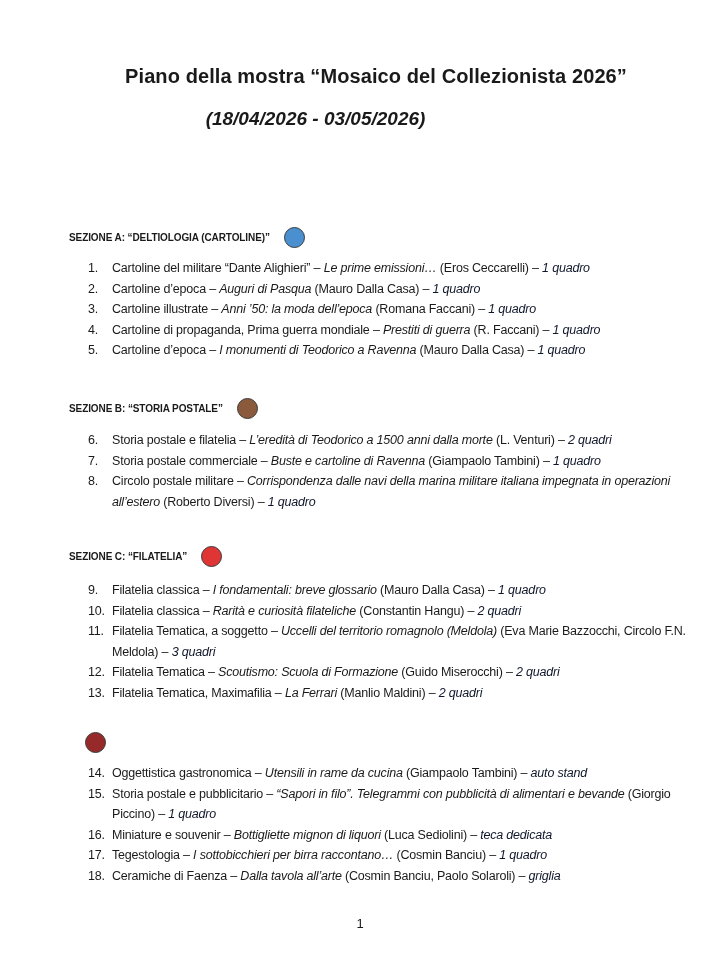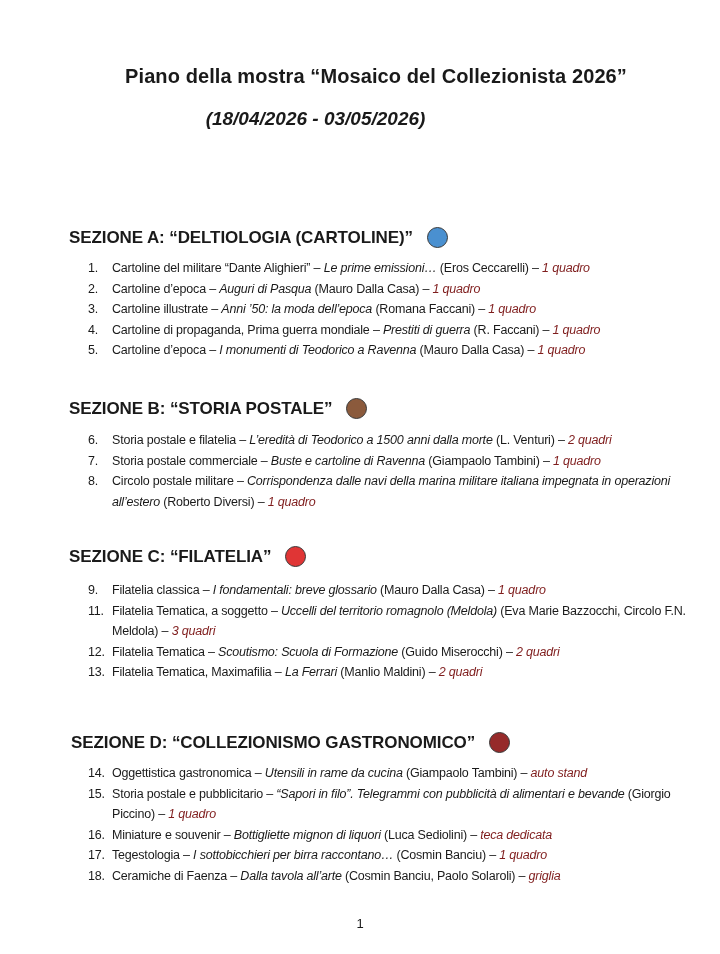--- a/index.html
+++ b/index.html
@@ -34,21 +34,21 @@
       text-align: center;
       font-weight: bold;
       font-style: italic;
       font-size: 19px;
     }
     .section-header {
       position: absolute;
       display: flex;
       align-items: center;
       font-weight: bold;
-      font-size: 17px;
+      font-size: 10px;
       letter-spacing: -0.1px;
     }
     .section-dot {
       display: inline-block;
       width: 21px;
       height: 21px;
       border-radius: 50%;
       border: 1.5px solid #3a3a3a;
       box-sizing: border-box;
       margin-left: 14px;
@@ -67,21 +67,21 @@
     .list li {
       position: relative;
       padding-left: 24px;
     }
     .list li .num {
       position: absolute;
       left: 0;
       top: 0;
     }
     .list li em { font-style: italic; }
-    .list li .qty { font-style: italic; color: #7f1d1d; }
+    .list li .qty { font-style: italic; color: #0f172a; }
     .page-number {
       position: absolute;
       top: 916px;
       left: 0;
       width: 720px;
       text-align: center;
       font-size: 13px;
     }
   </style>
 </head>
@@ -111,27 +111,27 @@
     <li><span class="num">7.</span><span>Storia postale commerciale – </span><em>Buste e cartoline di Ravenna</em><span> (Giampaolo Tambini) – </span><span class="qty">1 quadro</span></li>
     <li><span class="num">8.</span><span>Circolo postale militare – </span><em>Corrispondenza dalle navi della marina militare italiana impegnata in operazioni all’estero</em><span> (Roberto Diversi) – </span><span class="qty">1 quadro</span></li>
   </ul>
 
 <div class="section-header" style="top:546px; left:69px;">
   <span>SEZIONE C: “FILATELIA”</span>
   <span class="section-dot" style="background: rgb(224, 53, 53);"></span>
 </div>
 <ul class="list" style="top:580px;">
     <li><span class="num">9.</span><span>Filatelia classica – </span><em>I fondamentali: breve glossario</em><span> (Mauro Dalla Casa) – </span><span class="qty">1 quadro</span></li>
+    <li><span class="num">10.</span><span>Filatelia classica – </span><em>Rarità e curiosità filateliche</em><span> (Constantin Hangu) – </span><span class="qty">2 quadri</span></li>
     <li><span class="num">11.</span><span>Filatelia Tematica, a soggetto – </span><em>Uccelli del territorio romagnolo (Meldola)</em><span> (Eva Marie Bazzocchi, Circolo F.N. Meldola) – </span><span class="qty">3 quadri</span></li>
     <li><span class="num">12.</span><span>Filatelia Tematica – </span><em>Scoutismo: Scuola di Formazione</em><span> (Guido Miserocchi) – </span><span class="qty">2 quadri</span></li>
     <li><span class="num">13.</span><span>Filatelia Tematica, Maximafilia – </span><em>La Ferrari</em><span> (Manlio Maldini) – </span><span class="qty">2 quadri</span></li>
   </ul>
 
 <div class="section-header" style="top:732px; left:71px;">
-  <span>SEZIONE D: “COLLEZIONISMO GASTRONOMICO”</span>
   <span class="section-dot" style="background: rgb(150, 42, 42);"></span>
 </div>
 <ul class="list" style="top:763px;">
     <li><span class="num">14.</span><span>Oggettistica gastronomica  – </span><em>Utensili in rame da cucina</em><span> (Giampaolo Tambini) – </span><span class="qty">auto stand</span></li>
     <li><span class="num">15.</span><span>Storia postale e pubblicitario – </span><em>“Sapori in filo”. Telegrammi con pubblicità di alimentari e bevande</em><span> (Giorgio Piccino) – </span><span class="qty">1 quadro</span></li>
     <li><span class="num">16.</span><span>Miniature e souvenir – </span><em>Bottigliette mignon di liquori</em><span> (Luca Sediolini) – </span><span class="qty">teca dedicata</span></li>
     <li><span class="num">17.</span><span>Tegestologia – </span><em>I sottobicchieri per birra raccontano…</em><span> (Cosmin Banciu) – </span><span class="qty">1 quadro</span></li>
     <li><span class="num">18.</span><span>Ceramiche di Faenza – </span><em>Dalla tavola all’arte</em><span> (Cosmin Banciu, Paolo Solaroli) – </span><span class="qty">griglia</span></li>
   </ul>
 

